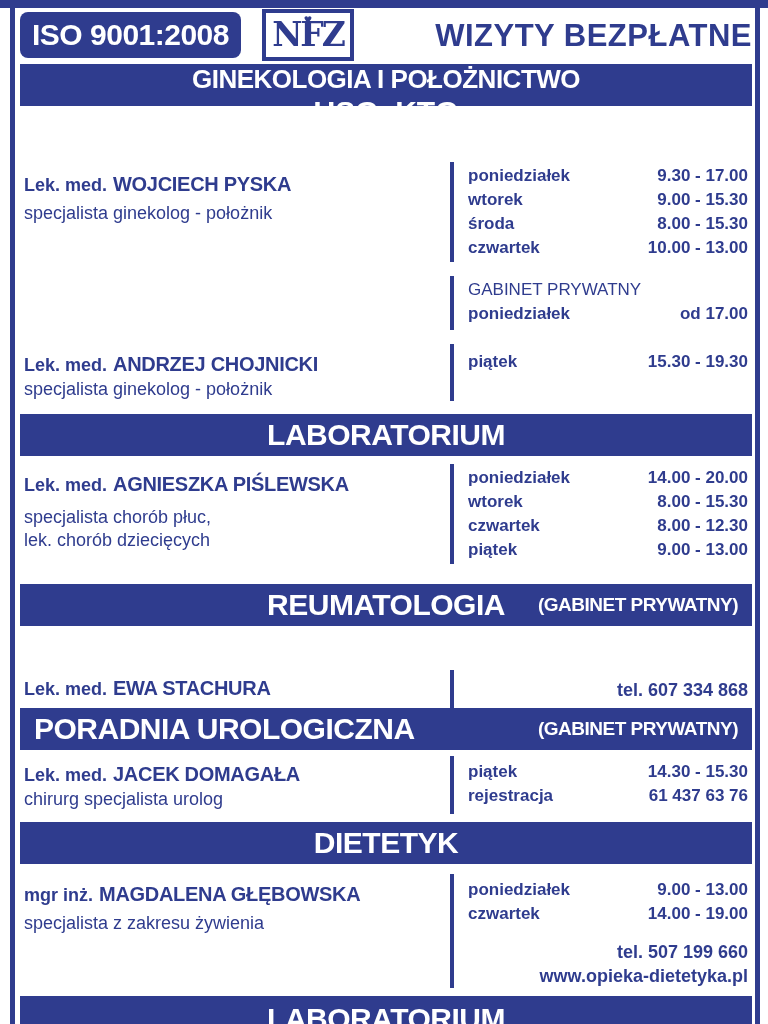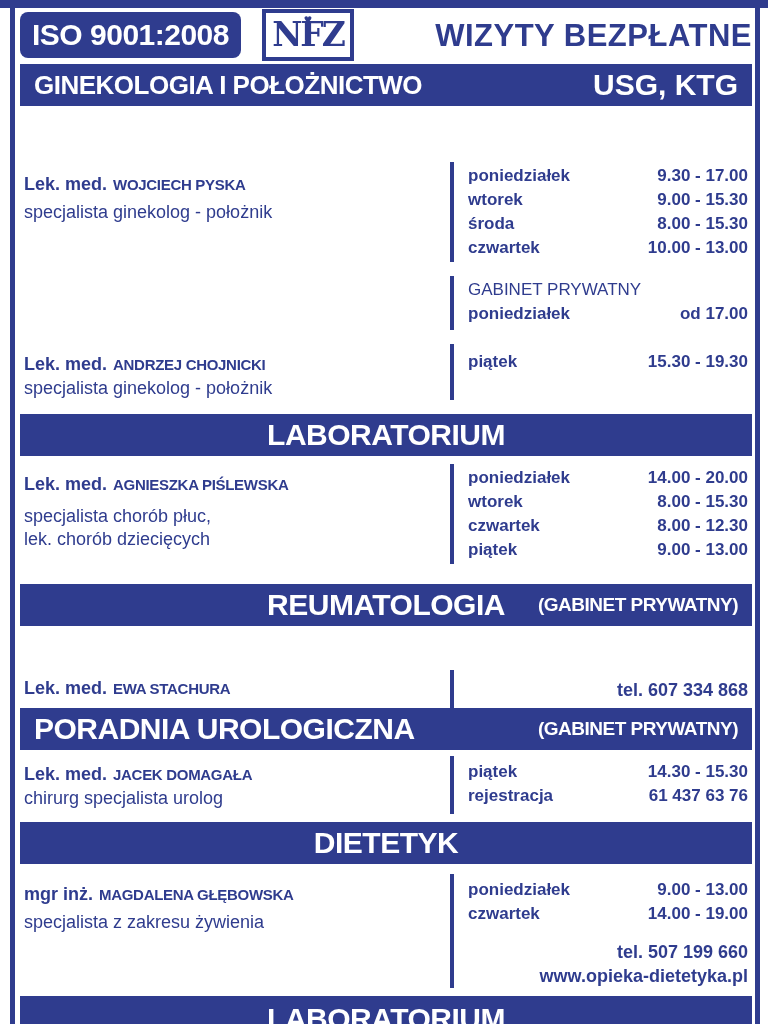--- a/index.html
+++ b/index.html
@@ -77,21 +77,21 @@
     border-left:4px solid var(--blue);
     padding:2px 4px 0 14px;
   }
   .right-block{
     position:absolute;left:450px;width:302px;
     border-left:4px solid var(--blue);
     padding:2px 4px 0 14px;
   }
   .doc-line{font-size:18px;line-height:25px;white-space:nowrap;}
   .doc-prefix{font-weight:bold;margin-top:11px;}
-  .doc-name{font-weight:bold;font-size:15px;letter-spacing:-0.3px;margin-left:6px;}
+  .doc-name{font-weight:bold;font-size:20px;letter-spacing:-0.3px;margin-left:6px;}
   .doc-spec{font-size:18px;line-height:23px;white-space:nowrap;}
   .sched-row{display:flex;justify-content:space-between;font-size:17px;font-weight:bold;line-height:24px;}
   .sched-title{font-size:17px;font-weight:normal;line-height:24px;}
   .contact-line{text-align:right;font-size:18px;font-weight:bold;line-height:24px;}
 </style>
 </head>
 <body>
 
 <div class="page">
 
@@ -99,21 +99,21 @@
   <div class="frame-border left"></div>
   <div class="frame-border right"></div>
 
   <div class="iso-badge">ISO 9001:2008</div>
   <div class="nfz-box">
     <span class="nfz-heart">♥</span>
     <span class="nfz-letters">NFZ</span>
   </div>
   <div class="page-title">WIZYTY BEZPŁATNE</div>
 
-  <div class="bar bar--split" style="top:64px;">
+  <div class="bar bar--split" style="top:64px;flex-direction:column;">
     <span class="bar-title-med">GINEKOLOGIA I POŁOŻNICTWO</span>
     <span class="bar-right-big">USG, KTG</span>
   </div>
 
 
   <div class="row" style="top:162px;">
     <div class="left-col" style="padding-top:10px;">
       <div class="doc-line">
         <span class="doc-prefix">Lek. med.</span><span class="doc-name">WOJCIECH PYSKA</span>
       </div>

